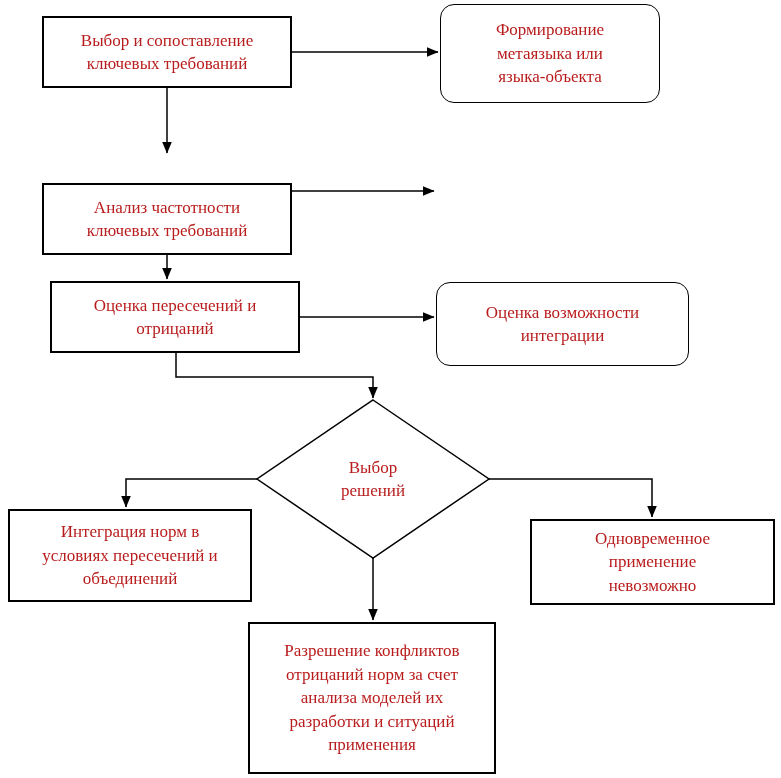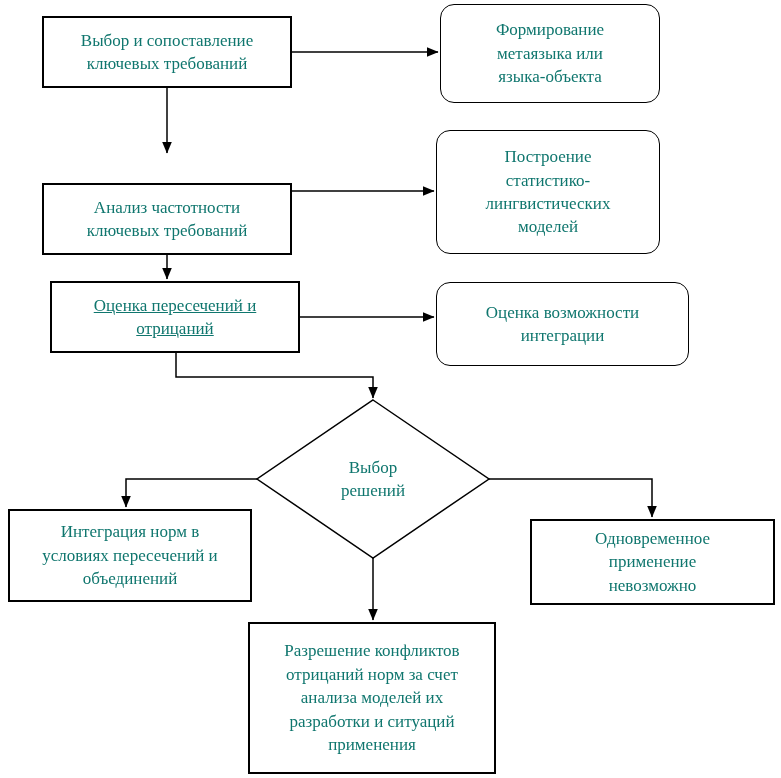--- a/index.html
+++ b/index.html
@@ -6,21 +6,21 @@
     margin: 0;
     padding: 0;
     background: #ffffff;
   }
   #canvas {
     position: relative;
     width: 781px;
     height: 778px;
     background: #ffffff;
     font-family: "Liberation Serif", "DejaVu Serif", serif;
-    color: #0f766e;
+    color: #b91c1c;
     overflow: hidden;
   }
   #wires {
     position: absolute;
     left: 0;
     top: 0;
     width: 781px;
     height: 778px;
     z-index: 0;
   }
@@ -47,21 +47,21 @@
   }
   .bare {
     background: transparent;
     border: none;
   }
   
   #n-select   { left: 42px;  top: 16px;  width: 250px; height: 72px;  }
   #r-meta     { left: 440px; top: 4px;   width: 220px; height: 99px;  }
   #n-freq     { left: 42px;  top: 155px; width: 250px; height: 72px; margin-top: 28px;  }
   #r-stat     { left: 436px; top: 130px; width: 224px; height: 124px; }
-  #n-inter    { left: 50px;  top: 281px; width: 250px; height: 72px; text-decoration: underline;  }
+  #n-inter    { left: 50px;  top: 281px; width: 250px; height: 72px;  }
   #r-possib   { left: 436px; top: 282px; width: 253px; height: 84px;  }
   #d-label    { left: 293px; top: 448px; width: 160px; height: 62px;  }
   #n-integr   { left: 8px;   top: 509px; width: 244px; height: 93px;  }
   #n-conflict { left: 248px; top: 622px; width: 248px; height: 152px; }
   #n-simult   { left: 530px; top: 519px; width: 245px; height: 86px;  }
 </style>
 </head>
 <body>
 
 <div id="canvas">
@@ -97,24 +97,20 @@
   <div id="n-select" class="node rect">Выбор и сопоставление
 ключевых требований</div>
 
   <div id="r-meta" class="node rounded">Формирование
 метаязыка или
 языка-объекта</div>
 
   <div id="n-freq" class="node rect">Анализ частотности
 ключевых требований</div>
 
-  <div id="r-stat" class="node rounded">Построение
-статистико-
-лингвистических
-моделей</div>
 
   <div id="n-inter" class="node rect">Оценка пересечений и
 отрицаний</div>
 
   <div id="r-possib" class="node rounded">Оценка возможности
 интеграции</div>
 
   <div id="d-label" class="node bare">Выбор
 решений</div>
 

